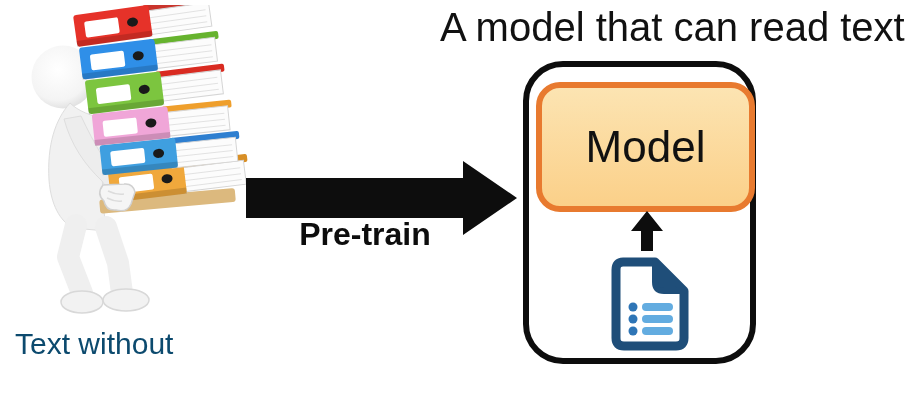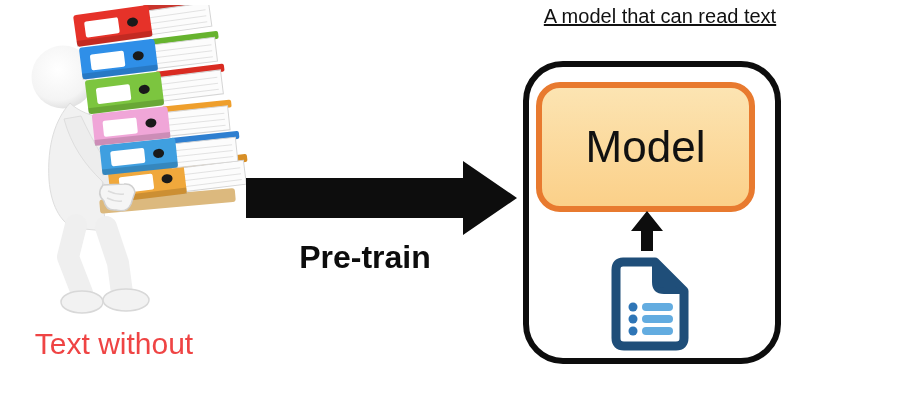--- a/index.html
+++ b/index.html
@@ -8,47 +8,45 @@
     width:915px;height:416px;
     background:#ffffff;
     overflow:hidden;
     font-family:"Liberation Sans", sans-serif;
     color:#111111;
   }
   .abs{position:absolute;}
 
   
   .left-caption{
-    left:5px;top:322px;width:218px;
-    text-align:center;
+    left:15px;top:322px;width:218px;
     font-size:30px;line-height:43px;
-    color:#ef4444;
+    color:#0c4a6e;
   }
 
   
   .arrow-label{
-    left:254px;top:239px;width:222px;
+    left:254px;top:216px;width:222px;
     text-align:center;
     font-size:32px;font-weight:bold;
     color:#0d0d0d;
   }
 
   
   .right-title{
     left:440px;top:5px;width:440px;
     text-align:center;
-    font-size:20px;
+    font-size:40px;
     color:#111111;
     white-space:nowrap;
-    text-decoration:underline;
   }
 
   
   .outer-box{
-    left:523px;top:61px;width:258px;height:303px;
+    left:523px;top:61px;width:233px;height:303px;
     border:6px solid #0d0d0d;
     border-radius:40px;
     box-sizing:border-box;
     background:#ffffff;
   }
   .model-box{
     position:absolute;
     left:7px;top:15px;width:219px;height:130px;
     border:6px solid #e87a2f;
     border-radius:24px;

